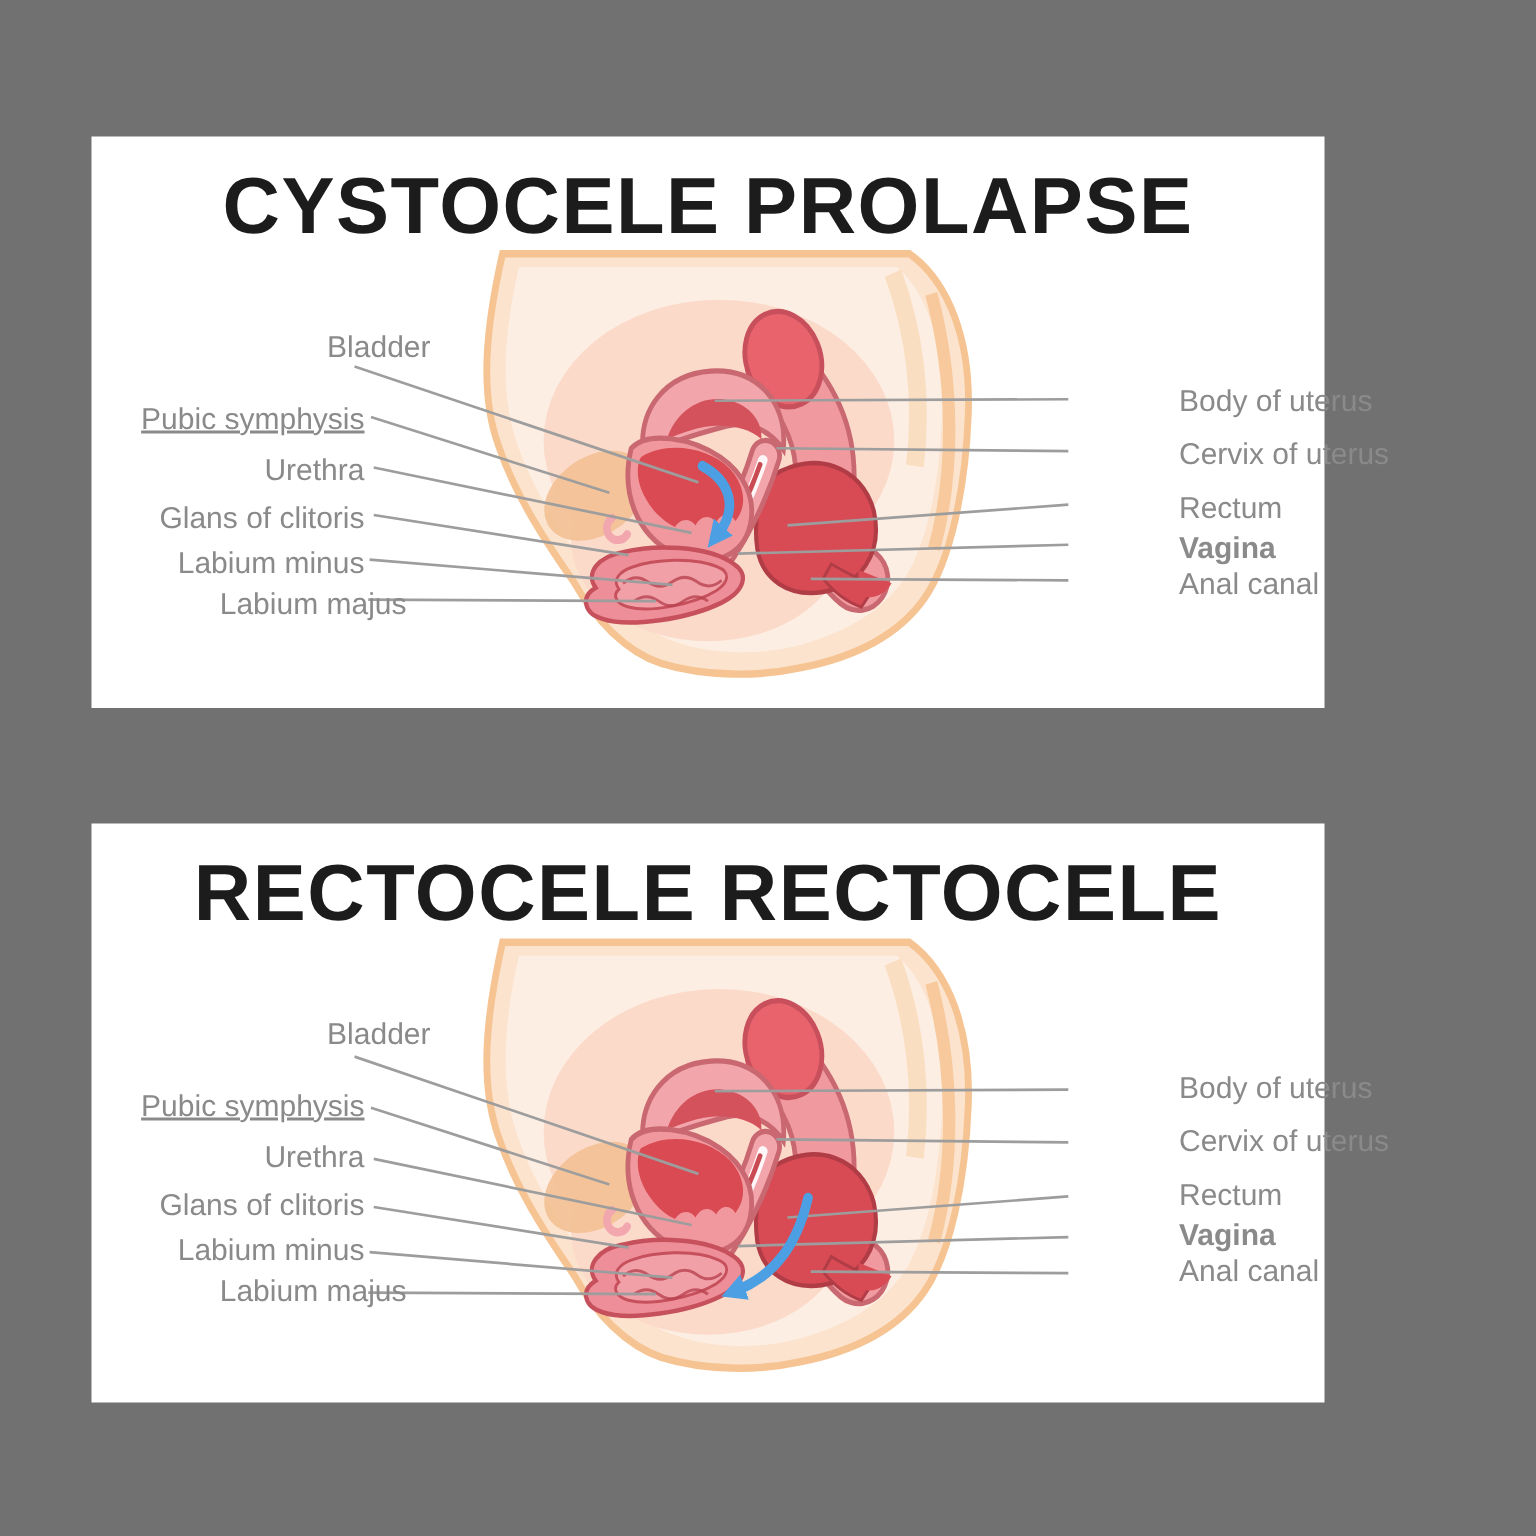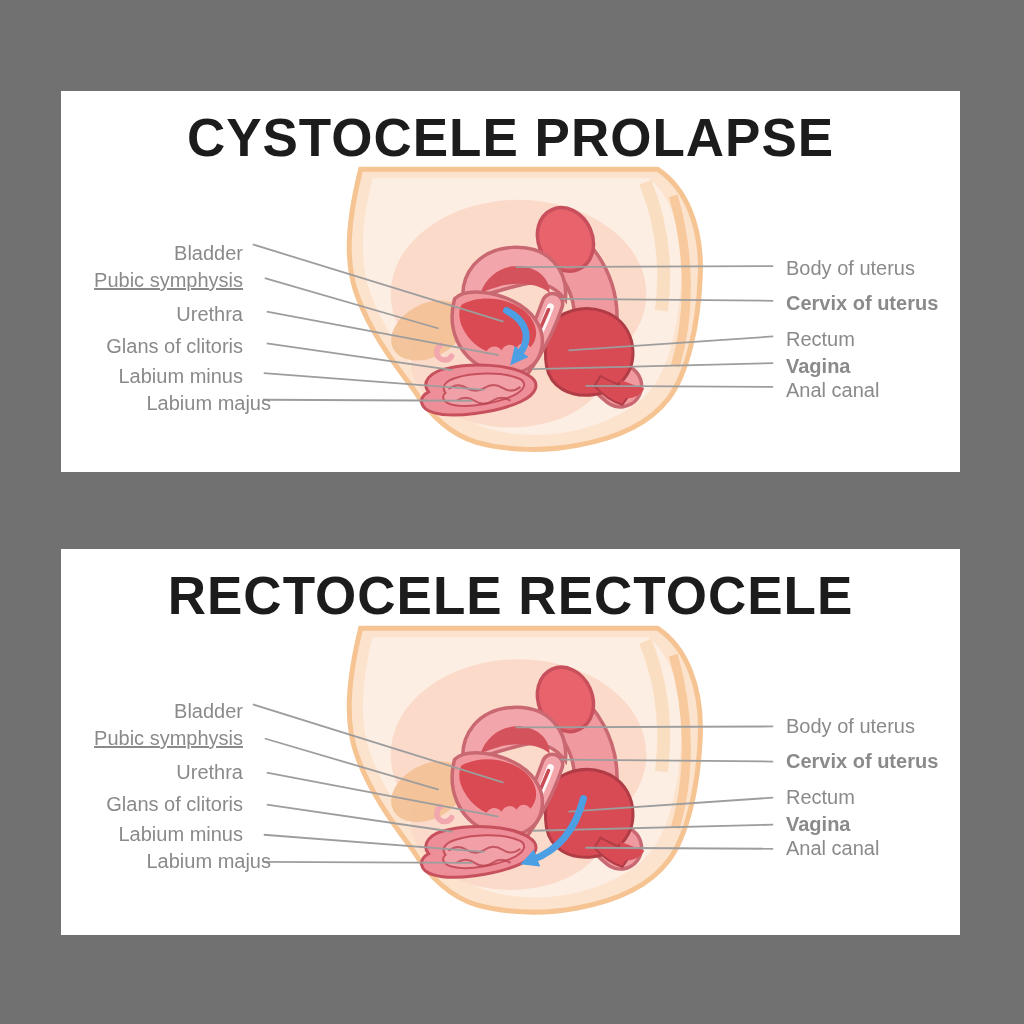--- a/index.html
+++ b/index.html
@@ -4,21 +4,21 @@
 <style>
   html,body{margin:0;padding:0;}
   body{
     width:1024px;height:1024px;
     background:#717171;
     font-family:"Liberation Sans", sans-serif;
     position:relative;overflow:hidden;
   }
   .stage{position:absolute;inset:0;}
   .panel{
-    position:absolute;left:61px;width:899px;height:385px;
+    position:absolute;left:61px;width:822px;height:385px;
     background:#ffffff;
   }
   .panel-cystocele{top:91px;height:381px;}
   .panel-rectocele{top:549px;height:386px;}
   .panel-title{
     position:absolute;top:16px;left:0;width:100%;
     margin:0;text-align:center;
     font-size:53px;font-weight:600;letter-spacing:1px;
     color:#1c1c1c;white-space:nowrap;
   }
@@ -26,24 +26,24 @@
     position:absolute;inset:0;width:100%;height:100%;
   }
   .lbl{
     position:absolute;
     font-size:20px;line-height:24px;color:#8a8a8a;
     white-space:nowrap;
   }
   .lbl-left{left:0;width:182px;text-align:right;}
   .lbl-right{left:725px;text-align:right;}
   
-  .lL0{top:150px;} .lL1{top:177px;text-decoration:underline;} .lL2{top:211px;}
+  .lL0{top:129px;padding-left:44px;} .lL1{top:177px;text-decoration:underline;} .lL2{top:211px;}
   .lL3{top:243px;} .lL4{top:273px;} .lL5{top:300px;padding-left:28px;}
   
-  .lR0{top:165px;} .lR1{top:200px;font-weight:bold;} .lR2{top:236px;}
+  .lR0{top:165px;} .lR1{top:200px;} .lR2{top:236px;}
   .lR3{top:263px;font-weight:bold;} .lR4{top:287px;}
 </style>
 </head>
 <body>
 
 <svg width="0" height="0" style="position:absolute" aria-hidden="true">
   <defs>
     <marker id="ah" markerUnits="userSpaceOnUse" markerWidth="28" markerHeight="28" refX="5" refY="9" orient="auto">
       <path d="M0,0 L18,9 L0,18 Z" fill="#4D9FE4"></path>
     </marker>

